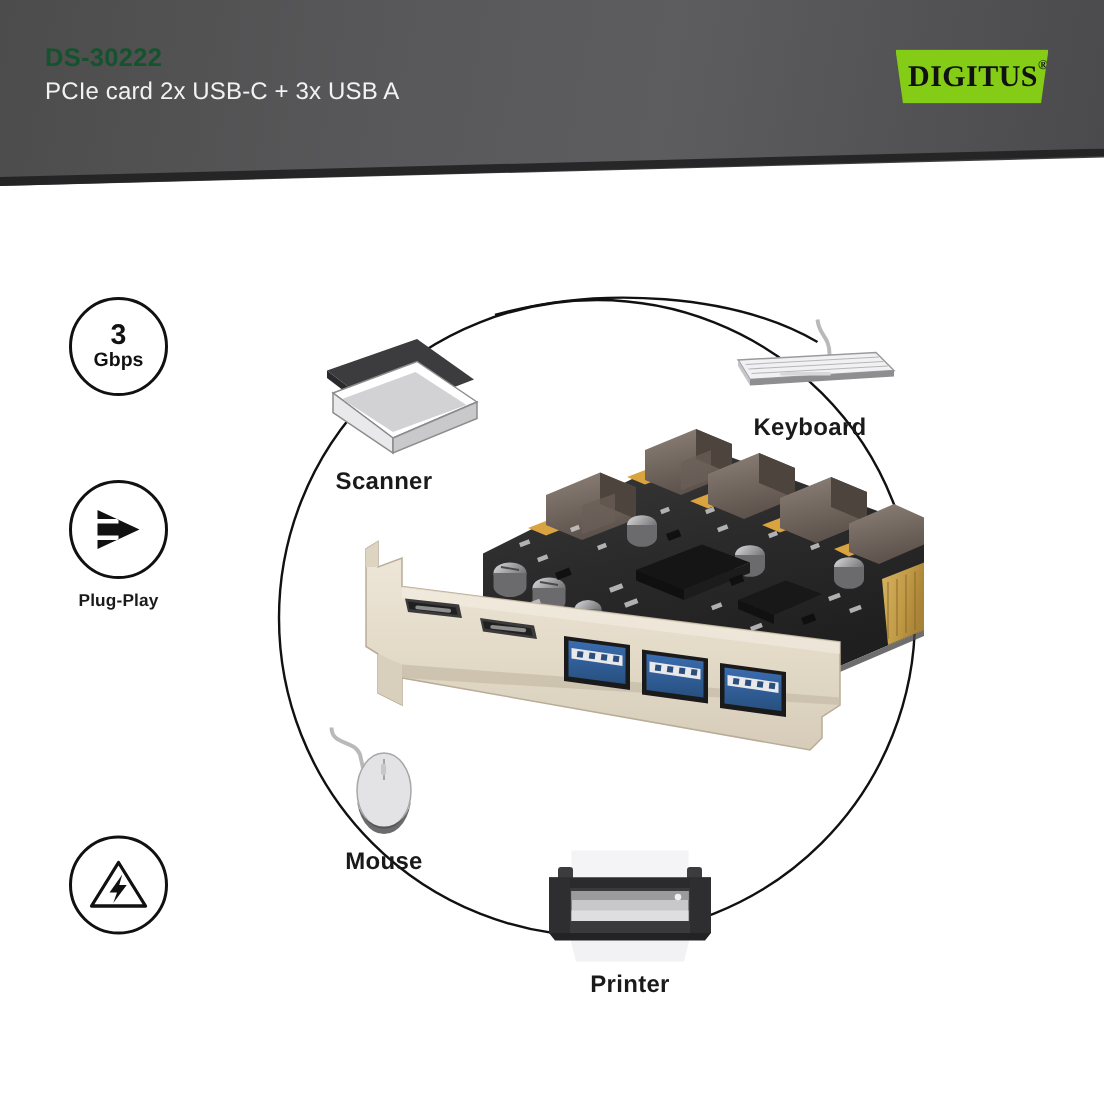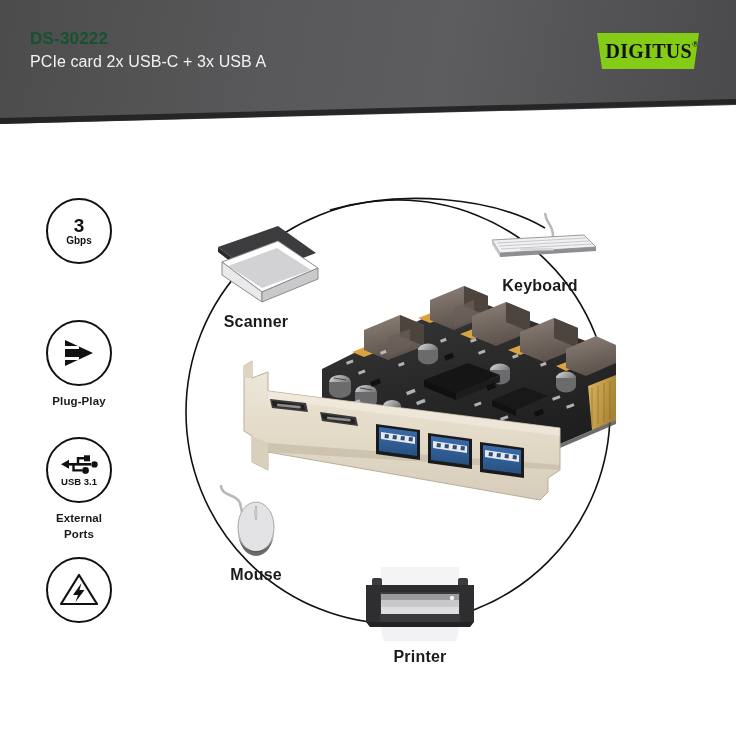--- a/index.html
+++ b/index.html
@@ -107,21 +107,21 @@
     align-items: center;
     justify-content: center;
   }
   .feat-num {
     font-size: 19px;
     font-weight: bold;
     color: #111111;
     line-height: 1;
   }
   .feat-unit {
-    font-size: 10px;
+    font-size: 13px;
     font-weight: bold;
     color: #111111;
     line-height: 1.15;
   }
   .feat-usblabel {
     font-size: 9.5px;
     font-weight: bold;
     color: #111111;
     line-height: 1;
     margin-top: 2px;
@@ -189,43 +189,20 @@
     <div class="feature-circle">
       <svg width="40" height="34" viewBox="0 0 40 34">
         <path d="M6 4 L34 17 L6 30 L6 24 L20 24 L20 21 L6 21 L6 13 L20 13 L20 10 L6 10 Z" fill="#111111"></path>
       </svg>
     </div>
     <div class="feature-label">
       <span>Plug-Play</span>
     </div>
   </div>
 
-  <div class="feature" style="left:24px; top:437px;">
-    <div class="feature-circle">
-      <svg width="42" height="22" viewBox="0 0 42 22">
-
-        <rect x="9" y="10" width="24" height="2.6" fill="#111111"></rect>
-
-        <path d="M3 11.3 L11 6.8 L11 15.8 Z" fill="#111111"></path>
-
-        <path d="M20 11.3 L20 5.2 L27 5.2" fill="none" stroke="#111111" stroke-width="2.4"></path>
-        <rect x="26" y="2.3" width="6" height="6" fill="#111111"></rect>
-
-        <path d="M15.5 11.3 L15.5 17.4 L24 17.4" fill="none" stroke="#111111" stroke-width="2.4"></path>
-        <circle cx="27.5" cy="17.4" r="3.4" fill="#111111"></circle>
-
-        <circle cx="36.5" cy="11.4" r="3.2" fill="#111111"></circle>
-      </svg>
-      <div class="feat-usblabel">USB 3.1</div>
-    </div>
-    <div class="feature-label">
-      <span>External</span><br>
-      <span>Ports</span>
-    </div>
-  </div>
 
   <div class="feature" style="left:24px; top:557px;">
     <div class="feature-circle">
       <svg width="42" height="38" viewBox="0 0 42 38">
         <path d="M21 4 L39 33 L3 33 Z" fill="none" stroke="#111111" stroke-width="2.2" stroke-linejoin="round"></path>
         <path d="M23.5 12 L15 24 L20 24 L17.5 31 L26.5 19 L21.5 19 Z" fill="#111111"></path>
       </svg>
     </div>
   </div>
 

